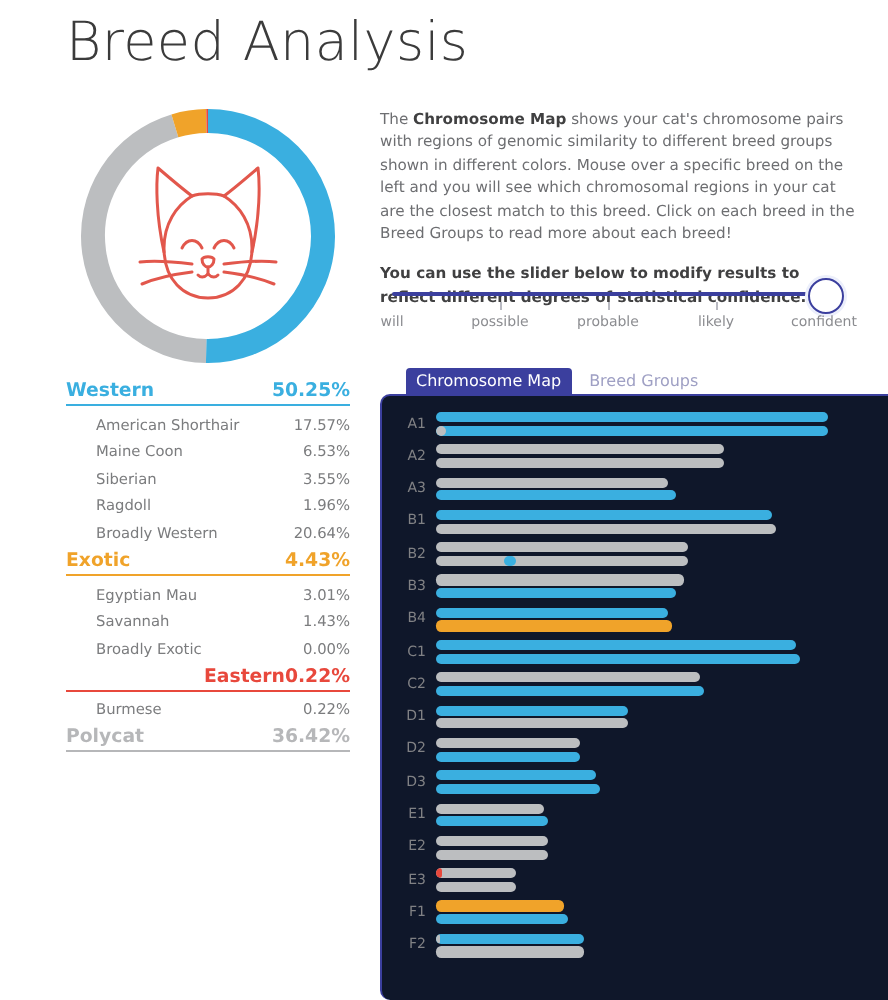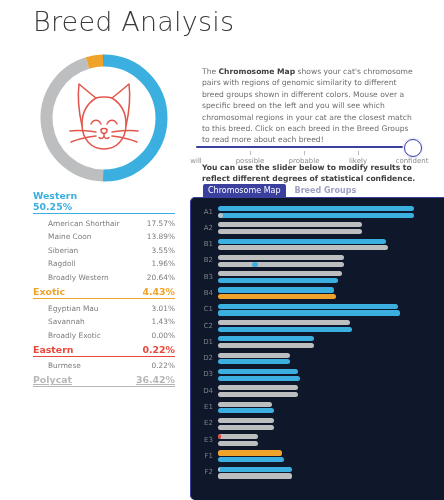--- a/index.html
+++ b/index.html
@@ -23,21 +23,21 @@
   
   .donut-wrap{position:absolute;left:34px;top:48px;width:140px;height:140px;}
   .donut-svg{display:block;}
 
   
   .desc{
     position:absolute;left:186px;top:50px;width:248px;
     font-size:7.6px;line-height:11.4px;color:#6d6e71;
   }
   .desc b{font-weight:700;color:#404041;}
-  .desc p{margin:16px;}
+  .desc p{margin:4px;}
   .desc p.second{margin-top:9px;font-weight:700;color:#404041;line-height:11.6px;}
 
   
   .slider{position:absolute;left:190px;top:137px;width:240px;height:30px;}
   .slider-track{
     position:absolute;left:6px;top:9px;width:216px;height:2px;
     background:#3b3f9e;border-radius:1px;
   }
   .slider-tick{
     position:absolute;top:14px;width:1px;height:4px;background:#b9bac2;
@@ -57,36 +57,36 @@
   .breeds{position:absolute;left:33px;top:190px;width:142px;}
   .grp{
     position:relative;display:flex;justify-content:space-between;
     align-items:baseline;
     font-size:9.4px;font-weight:700;
     border-bottom:1.1px solid currentColor;
     padding-bottom:1px;margin-top:4px;
   }
   .grp:first-child{margin-top:0;}
   .grp .nm,.grp .pc{color:inherit;}
-  .grp.western{color:#3aafe0;flex-direction:column;}
+  .grp.western{color:#3aafe0;}
   .grp.exotic{color:#f0a32a;}
-  .grp.eastern{color:#e8483c;}
-  .grp.polycat{color:#b6b7b9;text-decoration:underline;}
+  .grp.eastern{color:#e8483c;justify-content:flex-end;}
+  .grp.polycat{color:#b6b7b9;}
   .sub{
     display:flex;justify-content:space-between;align-items:baseline;
     font-size:7.4px;color:#7b7c7e;font-weight:400;
     padding:0 0 0 15px;margin-top:4.6px;
   }
   .sub .pc{color:#7b7c7e;}
 
   
   .tabs{position:absolute;left:203px;top:183px;height:14px;display:flex;align-items:flex-end;}
   .tab{
     font-size:8px;padding:2px 5px 2.5px 5px;line-height:9px;
-    border-radius:2px 2px 0 0;white-space:nowrap;font-weight:bold;
+    border-radius:2px 2px 0 0;white-space:nowrap;
   }
   .tab.active{background:#3b3f9e;color:#ffffff;font-weight:400;}
   .tab.inactive{color:#9fa0c4;margin-left:4px;}
 
   .panel{
     position:absolute;left:190px;top:197px;width:284px;height:303px;
     border:1.3px solid #3b3f9e;border-radius:5px;border-bottom:none;
     background:#0f172a;box-sizing:border-box;overflow:hidden;
   }
   .chrom-rows{position:absolute;left:0;top:7px;width:240px;}
@@ -162,21 +162,21 @@
       <div class="grp western">
         <span class="nm">Western</span>
         <span class="pc">50.25%</span>
       </div>
       <div class="sub">
         <span>American Shorthair</span>
         <span class="pc">17.57%</span>
       </div>
       <div class="sub">
         <span>Maine Coon</span>
-        <span class="pc">13.89%</span>
+        <span class="pc">6.53%</span>
       </div>
       <div class="sub">
         <span>Siberian</span>
         <span class="pc">3.55%</span>
       </div>
       <div class="sub">
         <span>Ragdoll</span>
         <span class="pc">1.96%</span>
       </div>
       <div class="sub">
@@ -230,20 +230,27 @@
           </div>
         </div>
         <div class="crow">
           <div class="clabel">A2</div>
           <div class="cbars">
             <div class="cbar" style="width: 72%; background: rgb(188, 190, 192);"></div>
             <div class="cbar" style="width: 72%; background: rgb(188, 190, 192);"></div>
           </div>
         </div>
         <div class="crow">
+          <div class="clabel">A3</div>
+          <div class="cbars">
+            <div class="cbar" style="width: 58%; background: rgb(188, 190, 192);"></div>
+            <div class="cbar" style="width: 60%; background: rgb(58, 175, 224);"></div>
+          </div>
+        </div>
+        <div class="crow">
           <div class="clabel">B1</div>
           <div class="cbars">
             <div class="cbar" style="width: 84%; background: rgb(58, 175, 224);"></div>
             <div class="cbar" style="width: 85%; background: rgb(188, 190, 192);"></div>
           </div>
         </div>
         <div class="crow">
           <div class="clabel">B2</div>
           <div class="cbars">
             <div class="cbar" style="width: 63%; background: rgb(188, 190, 192);"></div>
@@ -295,27 +302,20 @@
           </div>
         </div>
         <div class="crow">
           <div class="clabel">D3</div>
           <div class="cbars">
             <div class="cbar" style="width: 40%; background: rgb(58, 175, 224);"></div>
             <div class="cbar" style="width: 41%; background: rgb(58, 175, 224);"></div>
           </div>
         </div>
         <div class="crow">
-          <div class="clabel">D4</div>
-          <div class="cbars">
-            <div class="cbar" style="width: 40%; background: rgb(188, 190, 192);"></div>
-            <div class="cbar" style="width: 40%; background: rgb(188, 190, 192);"></div>
-          </div>
-        </div>
-        <div class="crow">
           <div class="clabel">E1</div>
           <div class="cbars">
             <div class="cbar" style="width: 27%; background: rgb(188, 190, 192);"></div>
             <div class="cbar" style="width: 28%; background: rgb(58, 175, 224);"></div>
           </div>
         </div>
         <div class="crow">
           <div class="clabel">E2</div>
           <div class="cbars">
             <div class="cbar" style="width: 28%; background: rgb(188, 190, 192);"></div>

